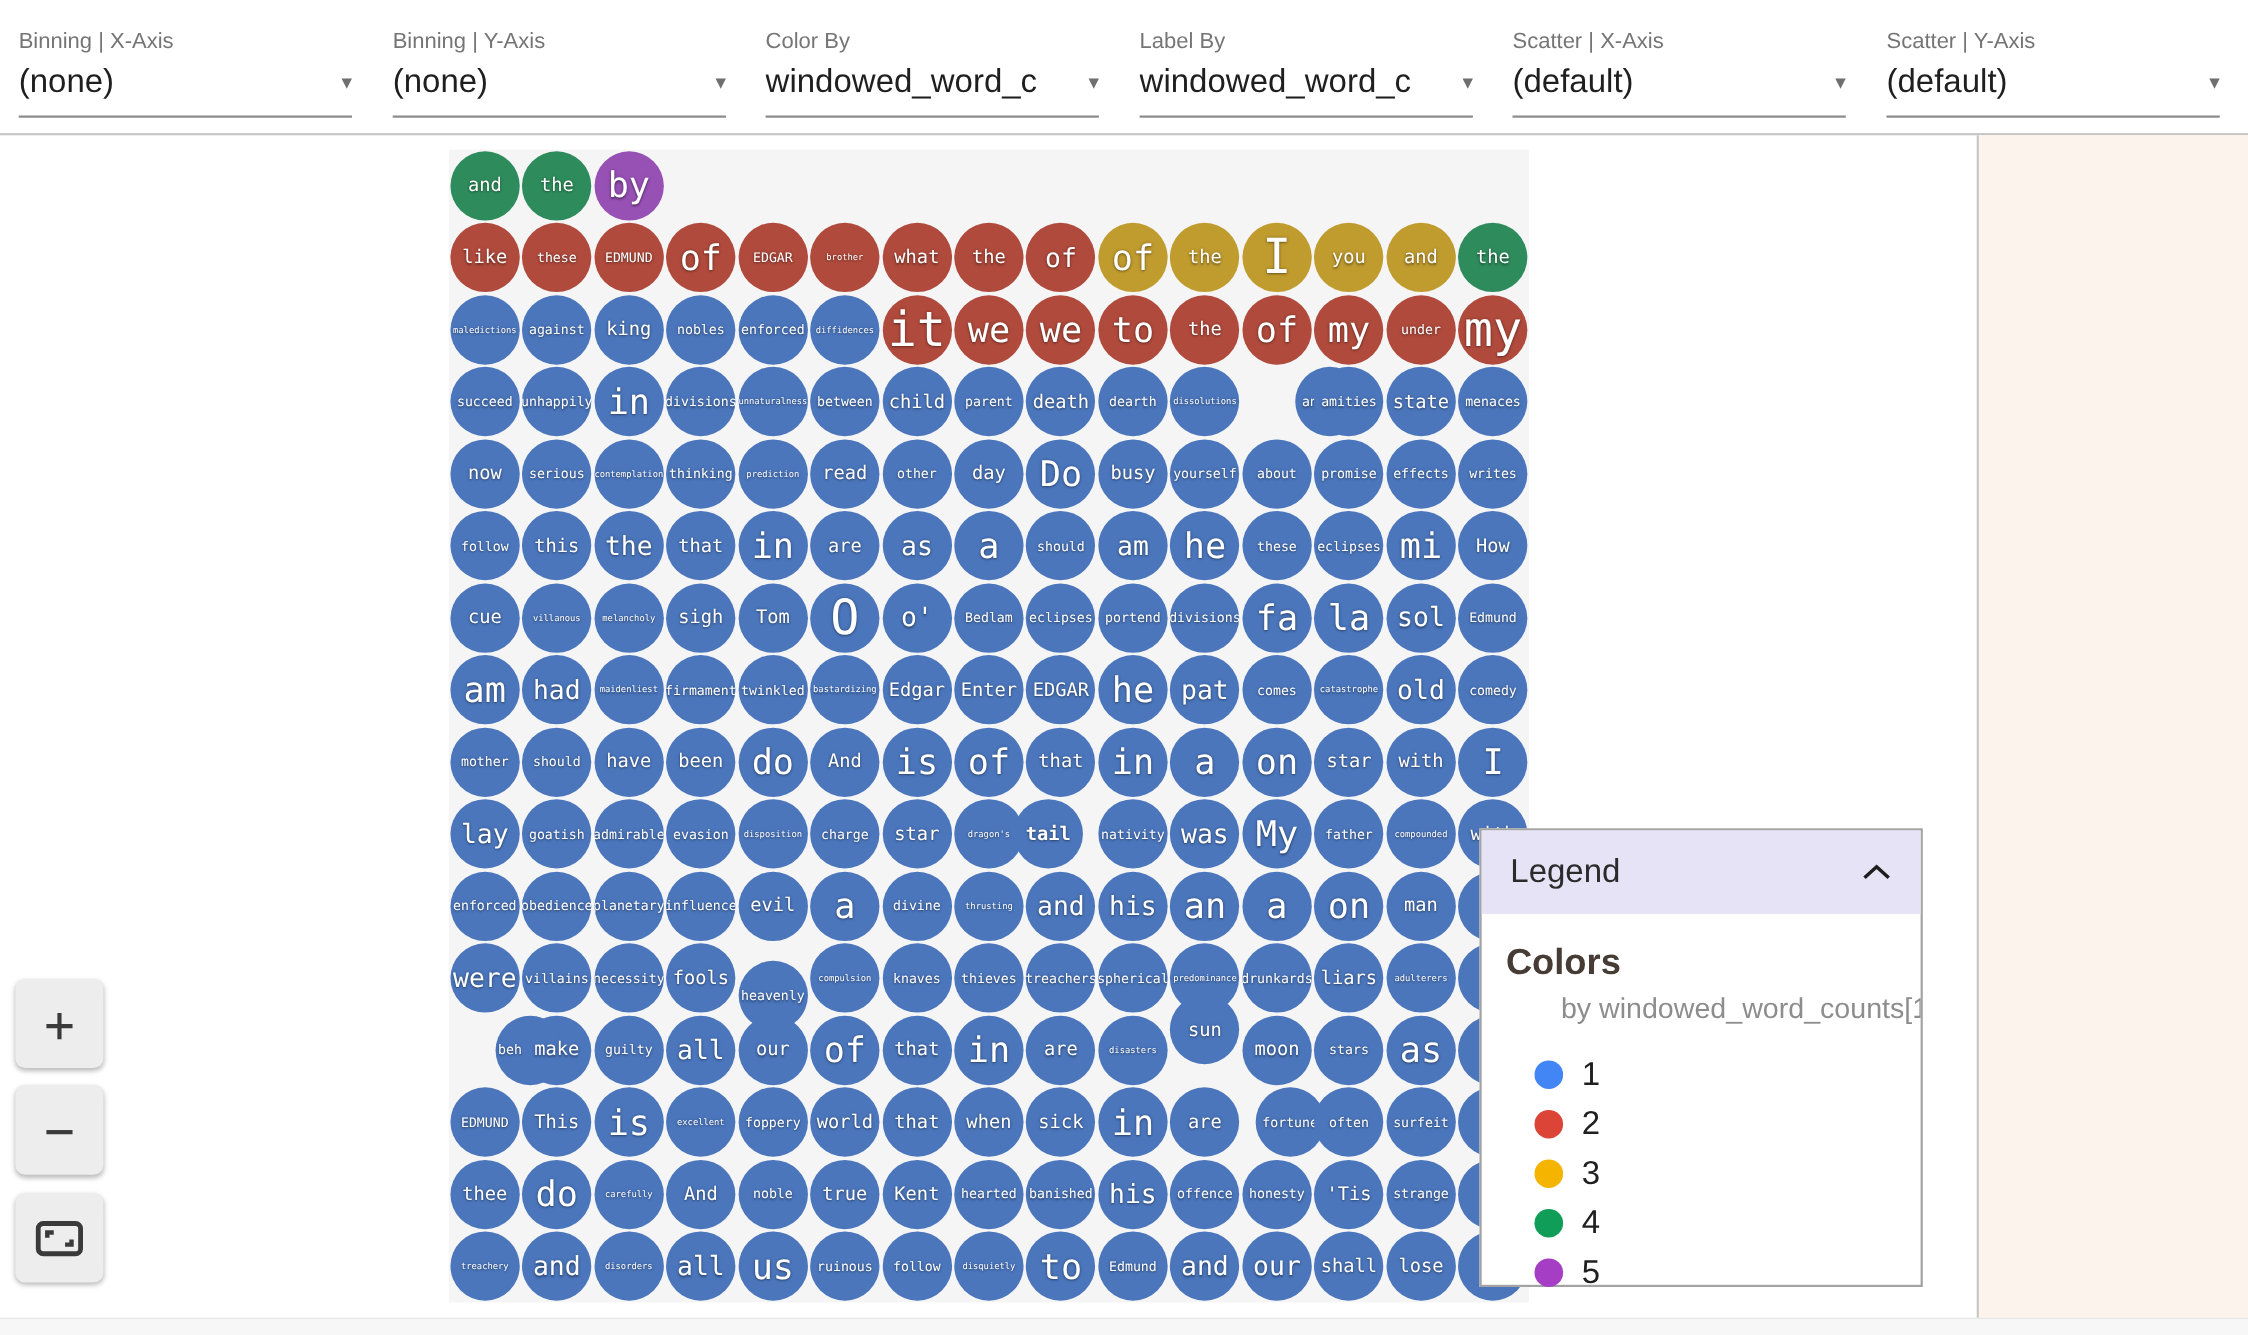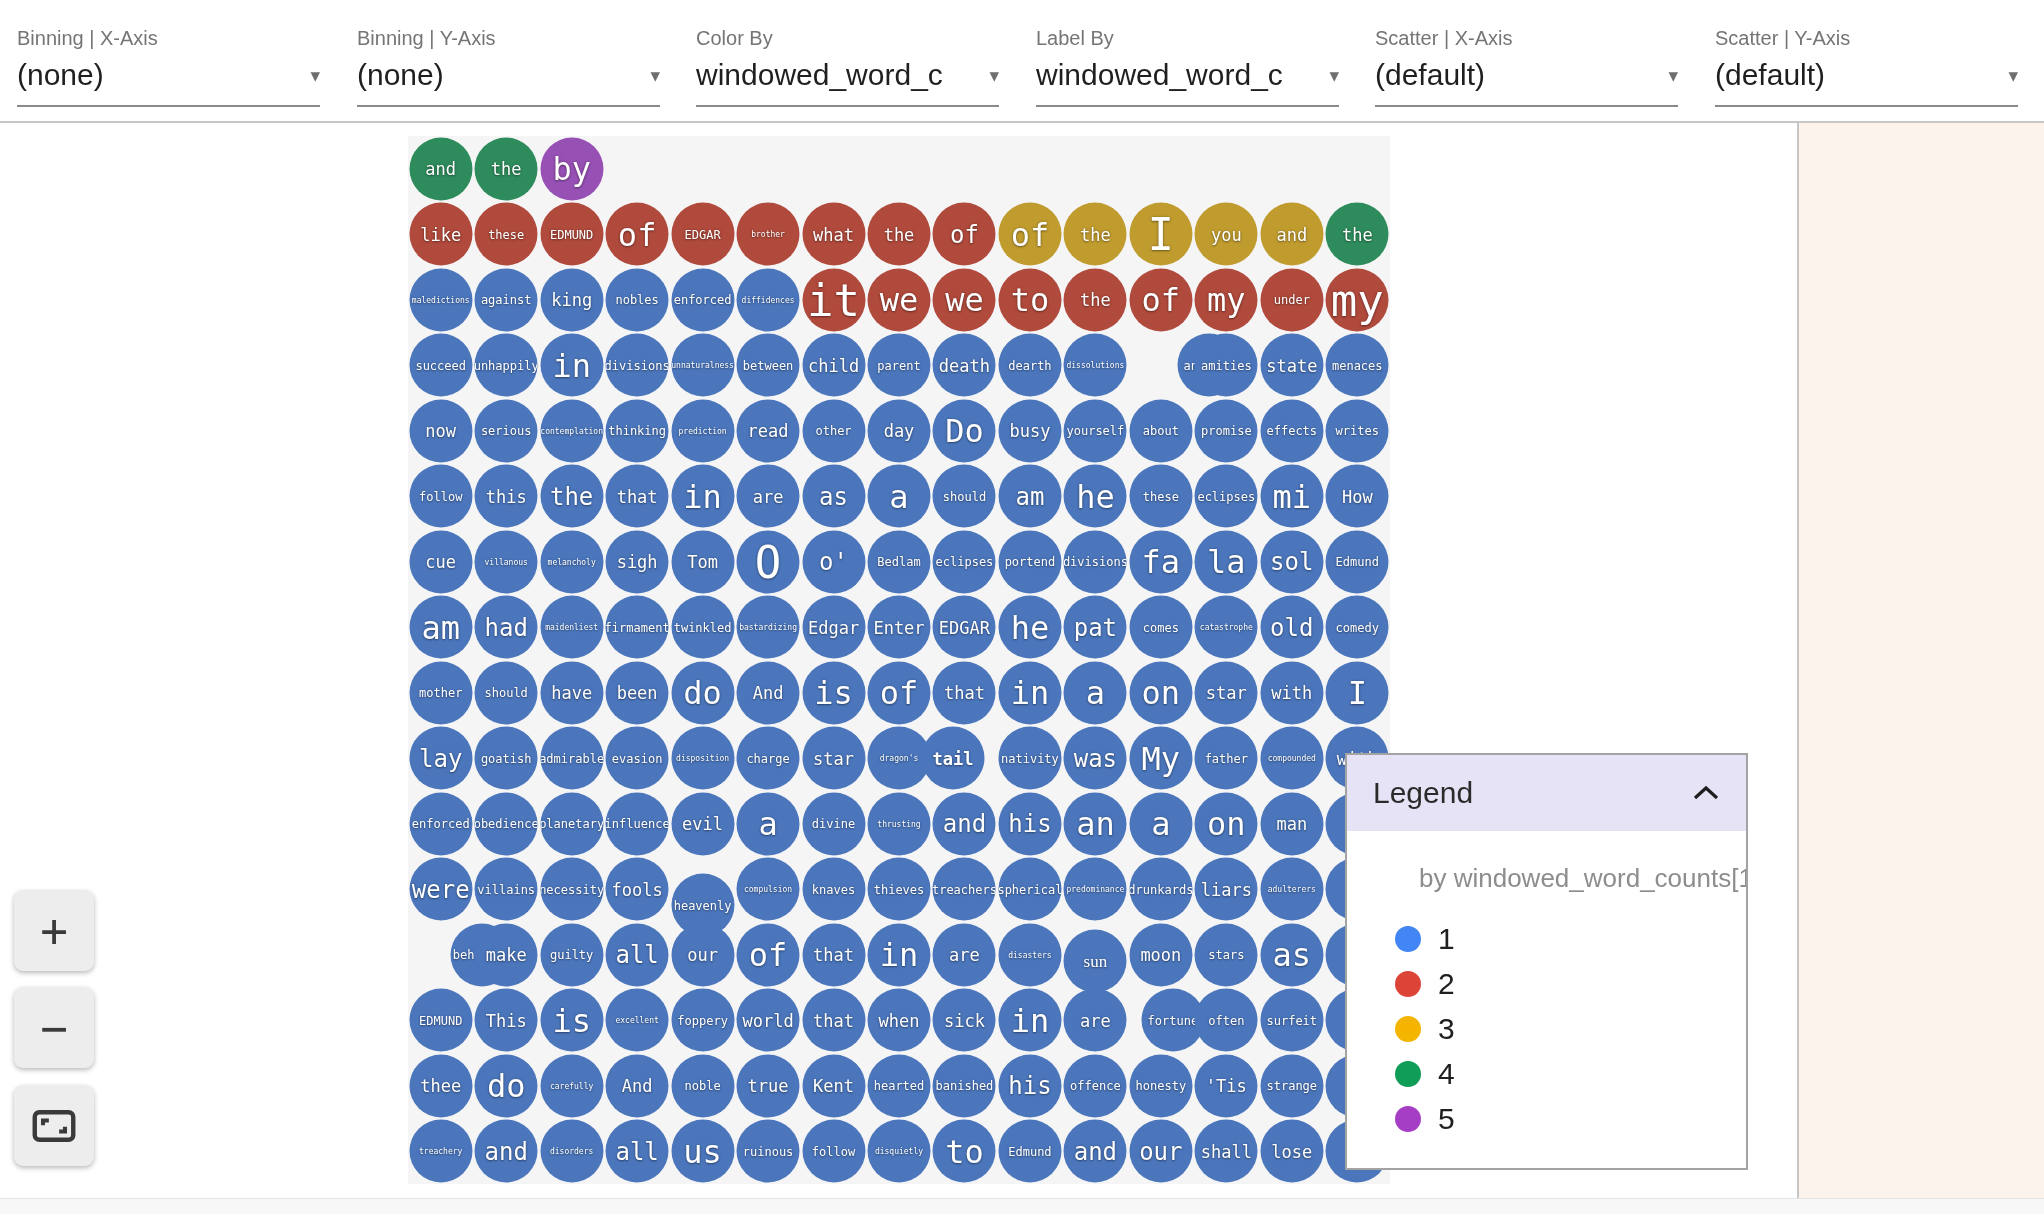--- a/index.html
+++ b/index.html
@@ -284,21 +284,21 @@
       <div class="bubble cb s2" style="left: 32.7333px; top: 818.75px; margin-left: 41px;">behavior</div>
       <div class="bubble cb s3" style="left: 98.2px; top: 818.75px;">make</div>
       <div class="bubble cb s2" style="left: 163.667px; top: 818.75px;">guilty</div>
       <div class="bubble cb s4" style="left: 229.133px; top: 818.75px;">all</div>
       <div class="bubble cb s3" style="left: 294.6px; top: 818.75px;">our</div>
       <div class="bubble cb s5" style="left: 360.067px; top: 818.75px;">of</div>
       <div class="bubble cb s3" style="left: 425.533px; top: 818.75px;">that</div>
       <div class="bubble cb s5" style="left: 491px; top: 818.75px;">in</div>
       <div class="bubble cb s3" style="left: 556.467px; top: 818.75px;">are</div>
       <div class="bubble cb s1" style="left: 621.933px; top: 818.75px;">disasters</div>
-      <div class="bubble cb s3" style="left: 687.4px; top: 825px; font-family: Liberation Serif, serif;">sun</div>
+      <div class="bubble cb s3" style="left: 687.4px; top: 800px;">sun</div>
       <div class="bubble cb s3" style="left: 752.867px; top: 818.75px;">moon</div>
       <div class="bubble cb s2" style="left: 818.333px; top: 818.75px;">stars</div>
       <div class="bubble cb s5" style="left: 883.8px; top: 818.75px;">as</div>
       <div class="bubble cb s5" style="left: 949.267px; top: 818.75px;">i</div>
       <div class="bubble cb s2" style="left: 32.7333px; top: 884.25px;">EDMUND</div>
       <div class="bubble cb s3" style="left: 98.2px; top: 884.25px;">This</div>
       <div class="bubble cb s5" style="left: 163.667px; top: 884.25px;">is</div>
       <div class="bubble cb s1" style="left: 229.133px; top: 884.25px;">excellent</div>
       <div class="bubble cb s2" style="left: 294.6px; top: 884.25px;">foppery</div>
       <div class="bubble cb s3" style="left: 360.067px; top: 884.25px;">world</div>
@@ -362,20 +362,21 @@
   <div class="legend">
     <div class="legend-header">
       <span class="ttl">Legend</span>
       <span style="display:flex">
         <svg width="28" height="16" viewBox="0 0 28 16">
           <polyline points="3,13 14,3 25,13" fill="none" stroke="#1e1e1e" stroke-width="3.2"></polyline>
         </svg>
       </span>
     </div>
     <div class="legend-body">
+      <div class="legend-colors-title">Colors</div>
       <div class="legend-subtitle">by windowed_word_counts[1]</div>
       <div class="legend-items">
   <div class="legend-item">
     <span class="legend-dot" style="background: rgb(66, 133, 244);"></span>
     <span class="itm-lbl">1</span>
   </div>
 
   <div class="legend-item">
     <span class="legend-dot" style="background: rgb(219, 68, 55);"></span>
     <span class="itm-lbl">2</span>

